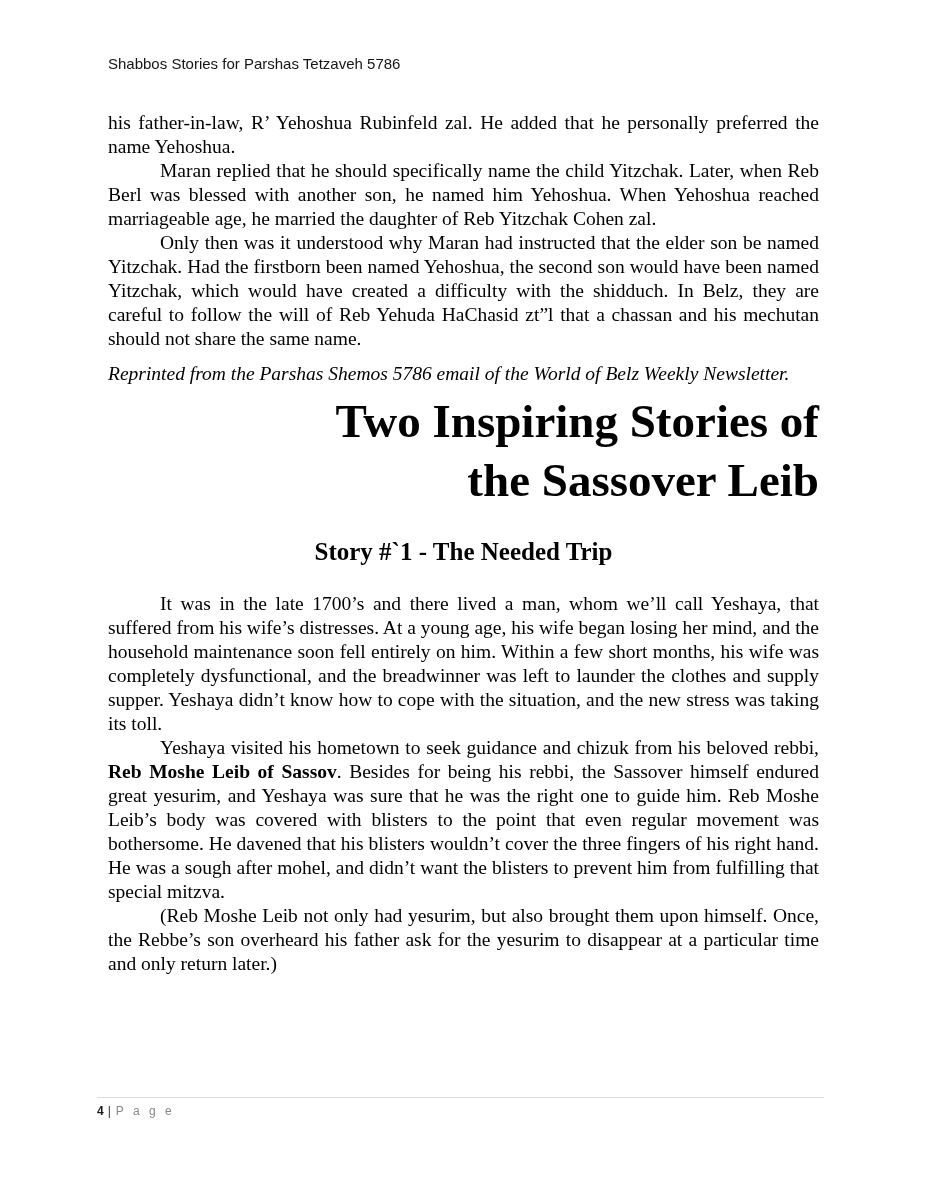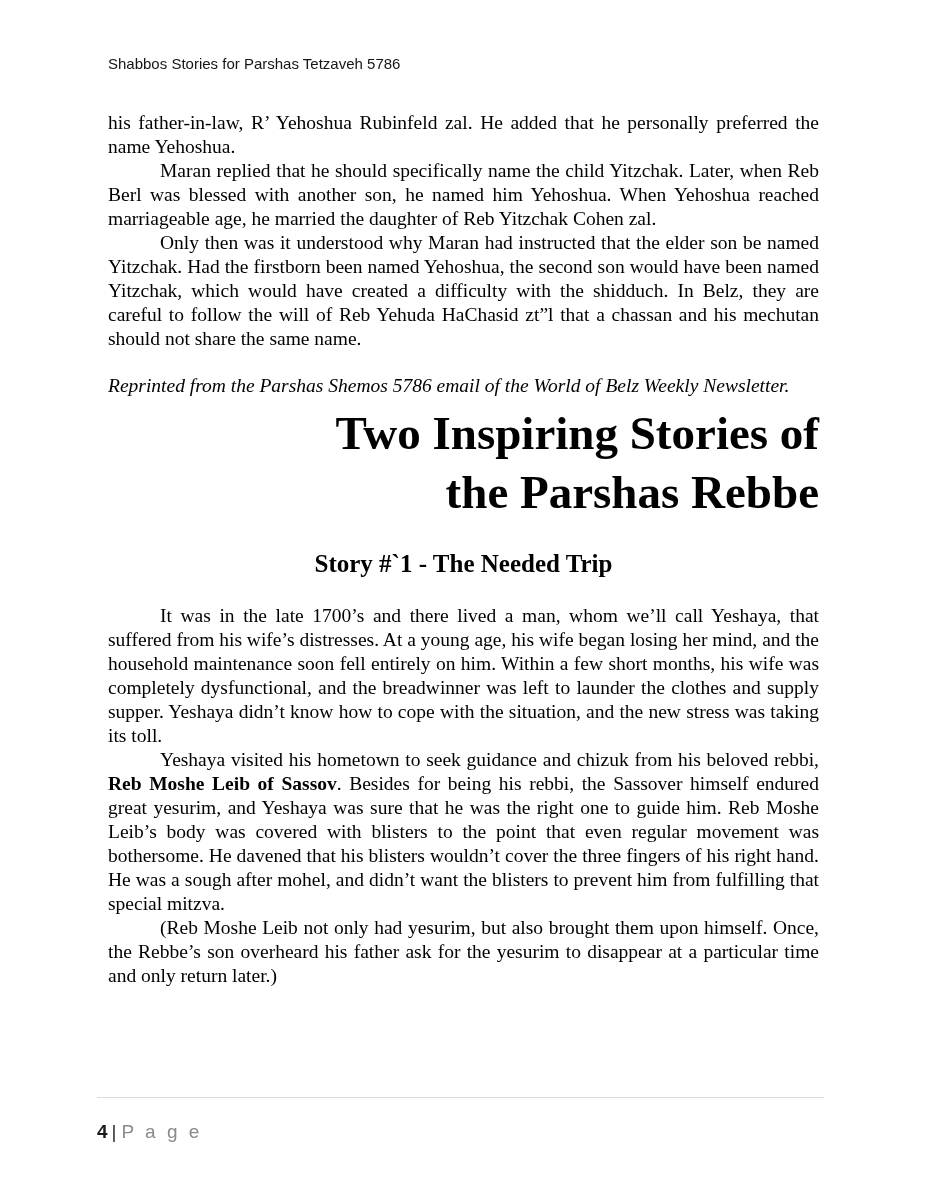--- a/index.html
+++ b/index.html
@@ -35,21 +35,21 @@
     margin: 0;
     font-size: 19.5px;
     line-height: 24px;
     text-align: justify;
     text-justify: inter-word;
   }
   p.ind {
     text-indent: 52px;
   }
   p.credit {
-    margin-top: 23px;
+    margin-top: 11px;
     font-style: italic;
   }
   h1.main-title {
     margin: 6px 0 0 0;
     font-size: 47px;
     line-height: 59px;
     font-weight: bold;
     text-align: right;
     font-family: "Liberation Serif", serif;
   }
@@ -63,23 +63,23 @@
   }
   .story-block {
     margin-top: 24px;
   }
   .doc-footer {
     position: absolute;
     left: 97px;
     top: 1097px;
     width: 727px;
     border-top: 1px solid #dcdcdc;
-    padding-top: 23px;
+    padding-top: 6px;
     font-family: "Liberation Sans", sans-serif;
-    font-size: 19px;
+    font-size: 12px;
     color: #000;
   }
   .doc-footer .num {
     font-weight: bold;
     color: #1a1a1a;
   }
   .doc-footer .sep {
     color: #2b2b2b;
     margin: 0 5px 0 4px;
   }
@@ -98,21 +98,21 @@
   <div class="content">
 
     <p class="body">his father-in-law, R’ Yehoshua Rubinfeld zal. He added that he personally preferred the name Yehoshua.</p>
 
     <p class="body ind">Maran replied that he should specifically name the child Yitzchak. Later, when Reb Berl was blessed with another son, he named him Yehoshua. When Yehoshua reached marriageable age, he married the daughter of Reb Yitzchak Cohen zal.</p>
 
     <p class="body ind">Only then was it understood why Maran had instructed that the elder son be named Yitzchak. Had the firstborn been named Yehoshua, the second son would have been named Yitzchak, which would have created a difficulty with the shidduch. In Belz, they are careful to follow the will of Reb Yehuda HaChasid zt”l that a chassan and his mechutan should not share the same name.</p>
 
     <p class="body credit">Reprinted from the Parshas Shemos 5786 email of the World of Belz Weekly Newsletter.</p>
 
-    <h1 class="main-title"><span>Two Inspiring Stories of</span><br><span>the Parshas Rebbe</span></h1>
+    <h1 class="main-title"><span>Two Inspiring Stories of</span><br><span>the Sassover Leib</span></h1>
 
     <h2 class="story-title">Story #`1 - The Needed Trip</h2>
 
     <div class="story-block">
       <p class="body ind">It was in the late 1700’s and there lived a man, whom we’ll call Yeshaya, that suffered from his wife’s distresses. At a young age, his wife began losing her mind, and the household maintenance soon fell entirely on him. Within a few short months, his wife was completely dysfunctional, and the breadwinner was left to launder the clothes and supply supper. Yeshaya didn’t know how to cope with the situation, and the new stress was taking its toll.</p>
 
       <p class="body ind"><span>Yeshaya visited his hometown to seek guidance and chizuk from his beloved rebbi, </span><b>Reb Moshe Leib of Sassov</b><span>. Besides for being his rebbi, the Sassover himself endured great yesurim, and Yeshaya was sure that he was the right one to guide him. Reb Moshe Leib’s body was covered with blisters to the point that even regular movement was bothersome. He davened that his blisters wouldn’t cover the three fingers of his right hand. He was a sough after mohel, and didn’t want the blisters to prevent him from fulfilling that special mitzva.</span></p>
 
       <p class="body ind">(Reb Moshe Leib not only had yesurim, but also brought them upon himself. Once, the Rebbe’s son overheard his father ask for the yesurim to disappear at a particular time and only return later.)</p>
     </div>

